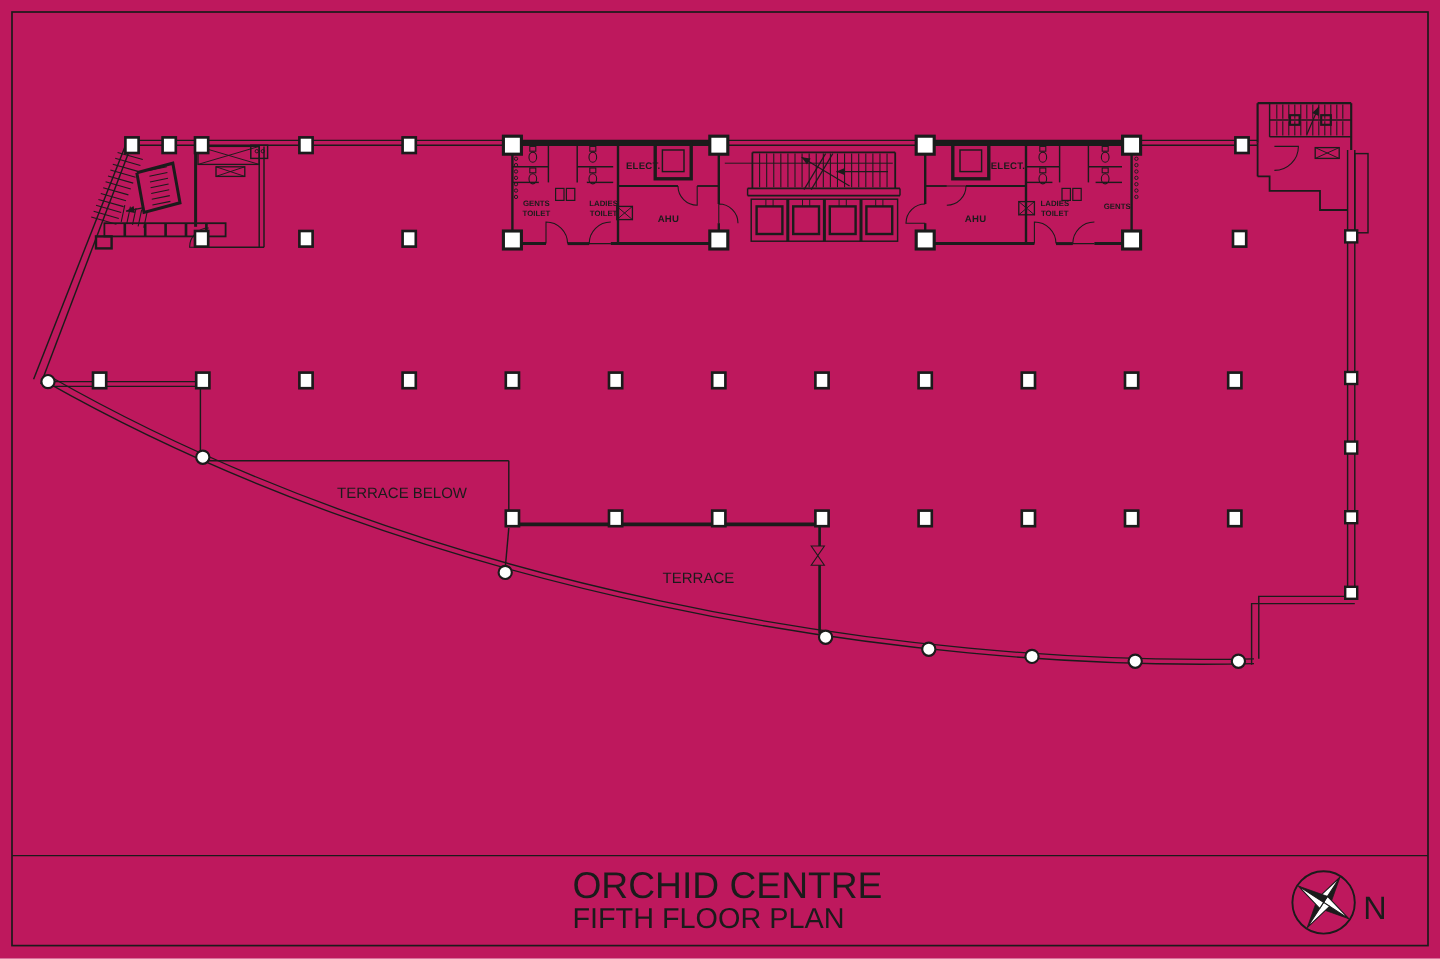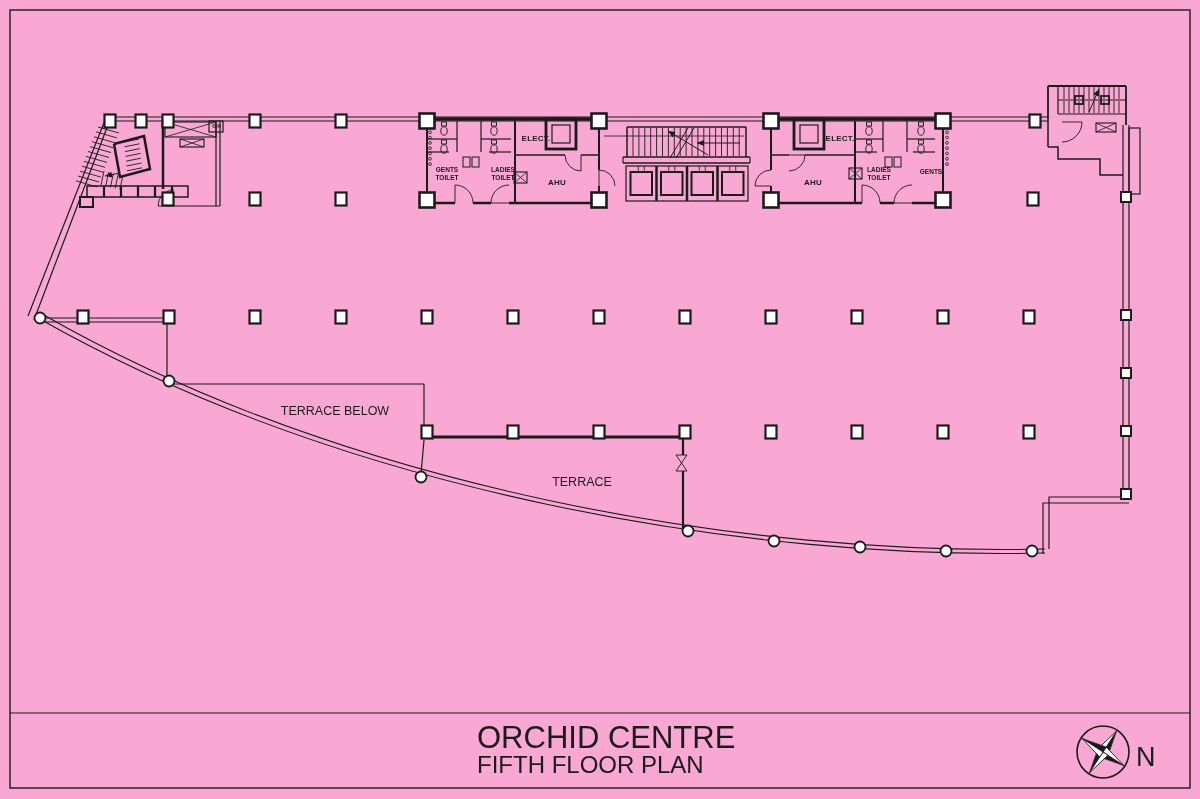--- a/index.html
+++ b/index.html
@@ -1,17 +1,17 @@
 <!DOCTYPE html>
 <html><head>
 <meta charset="utf-8">
 <style>
   html,body{margin:0;padding:0;background:#fff;}
   body{font-family:"Liberation Sans", sans-serif;}
-  #stage{position:relative;width:1200px;height:799px;background:#f9a8d4;}
+  #stage{position:relative;width:1200px;height:799px;background:#be185d;}
   svg{display:block;}
   text{fill:#1b1b1b;}
   .lbl-room{font-size:8px;font-weight:bold;letter-spacing:.2px;}
   .lbl-toilet{font-size:6.5px;font-weight:bold;}
   .lbl-terrace{font-size:12.5px;}
   .lbl-title1{font-size:31px;}
   .lbl-title2{font-size:24px;}
   .lbl-north{font-size:27px;}
 </style>
 </head>

